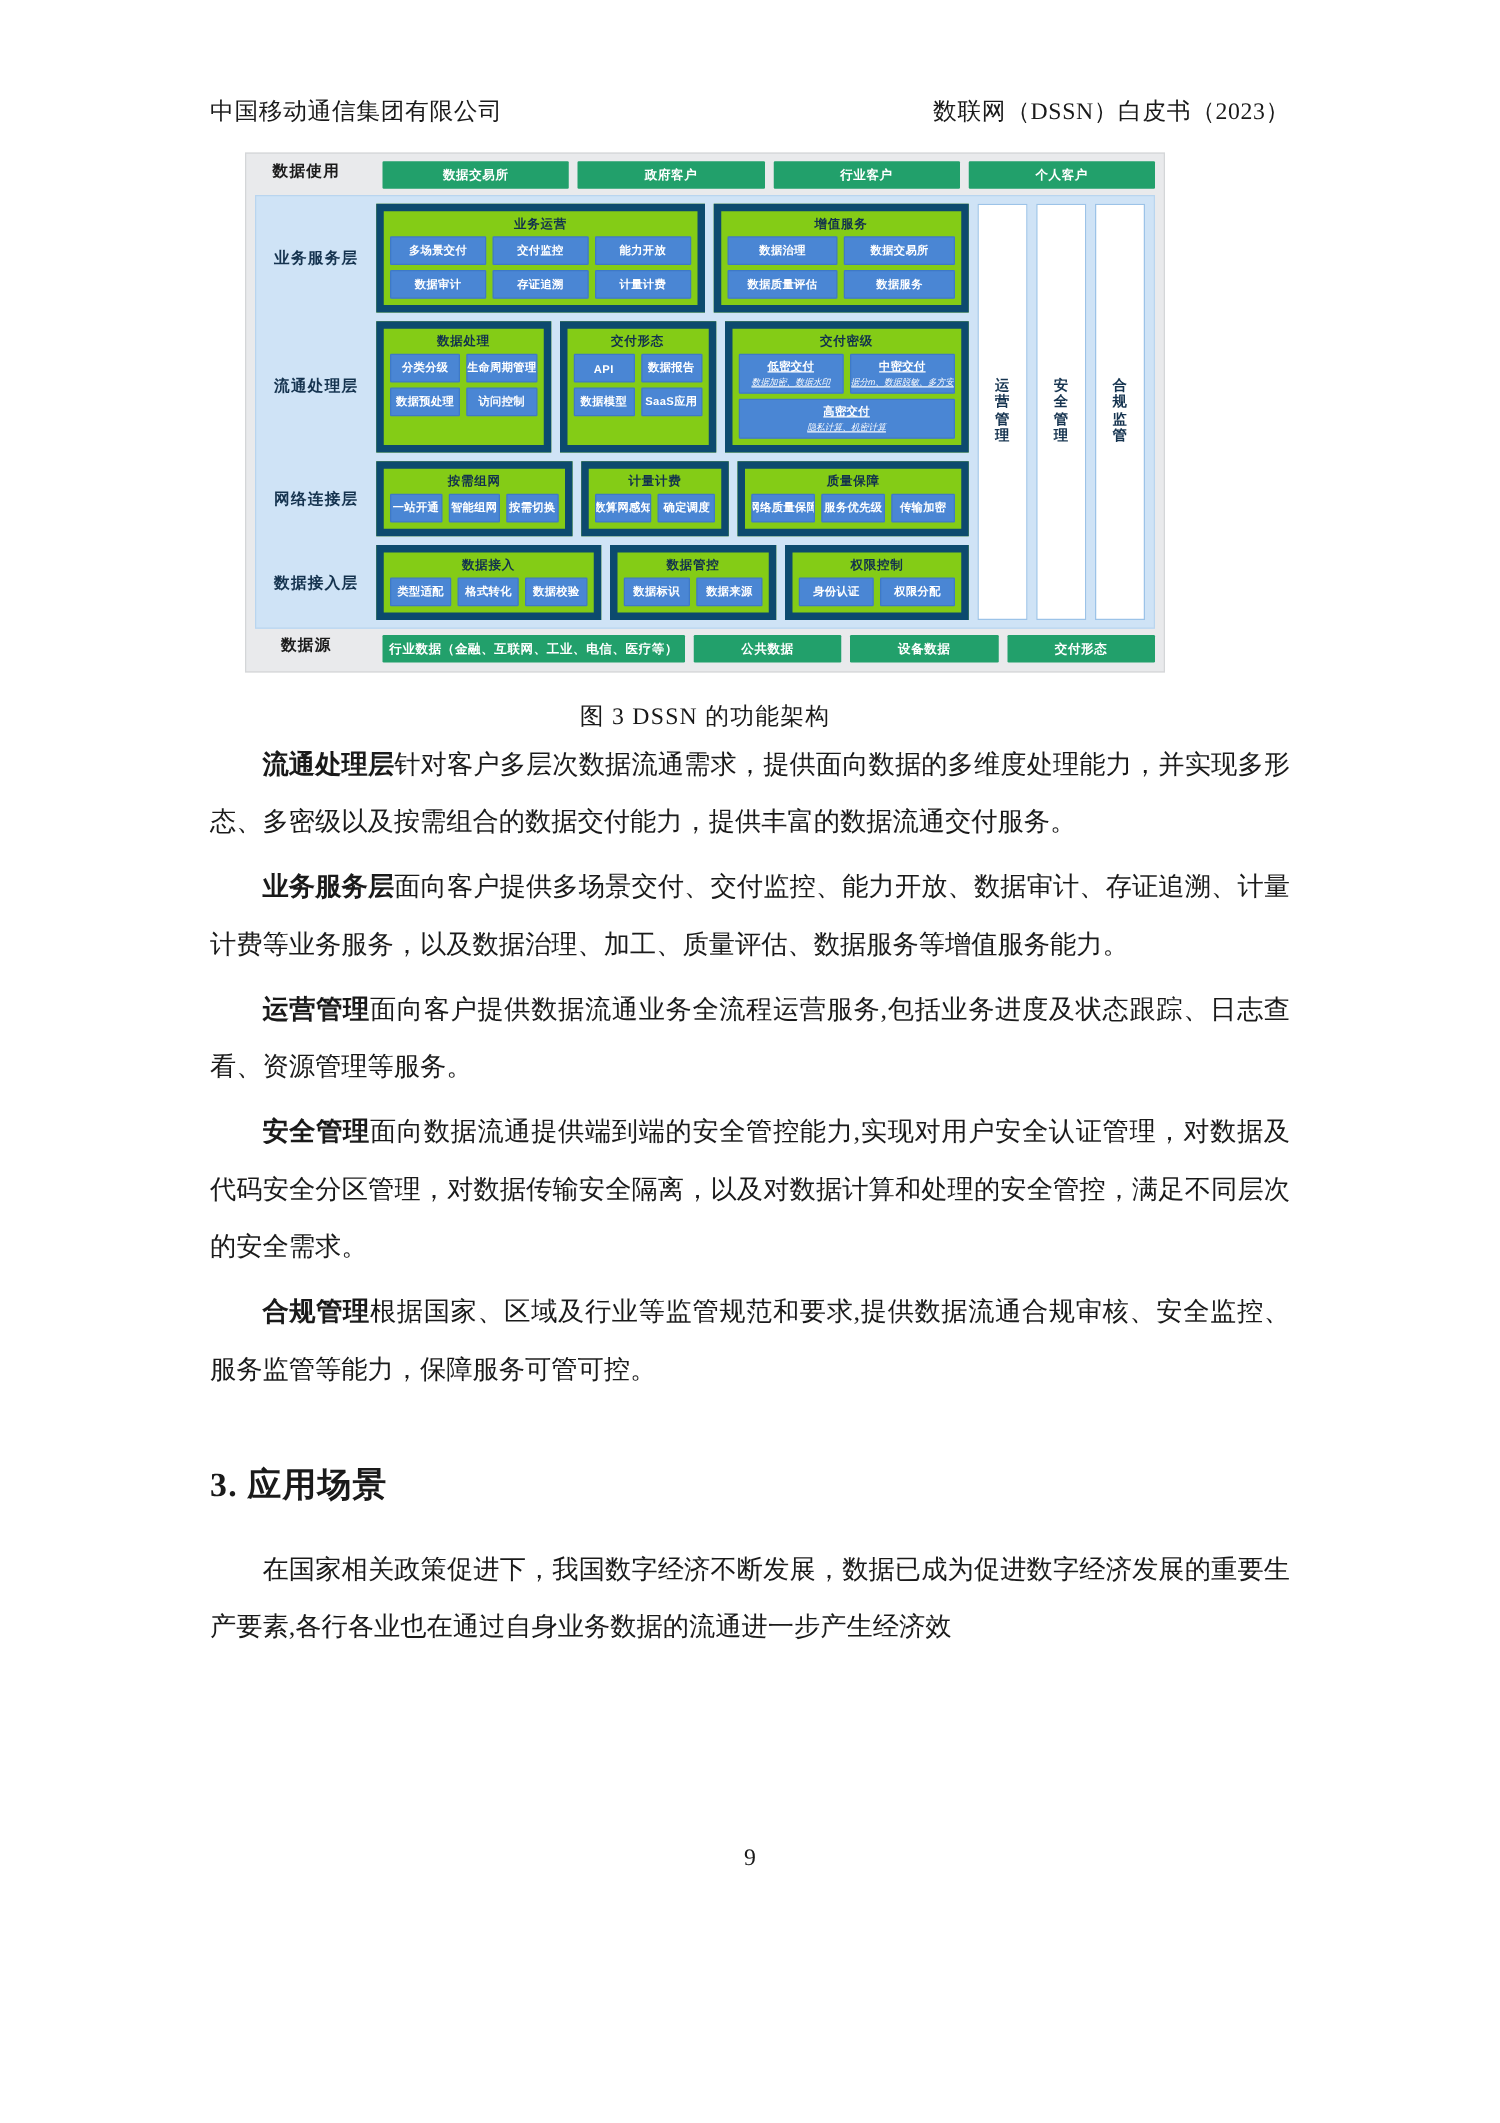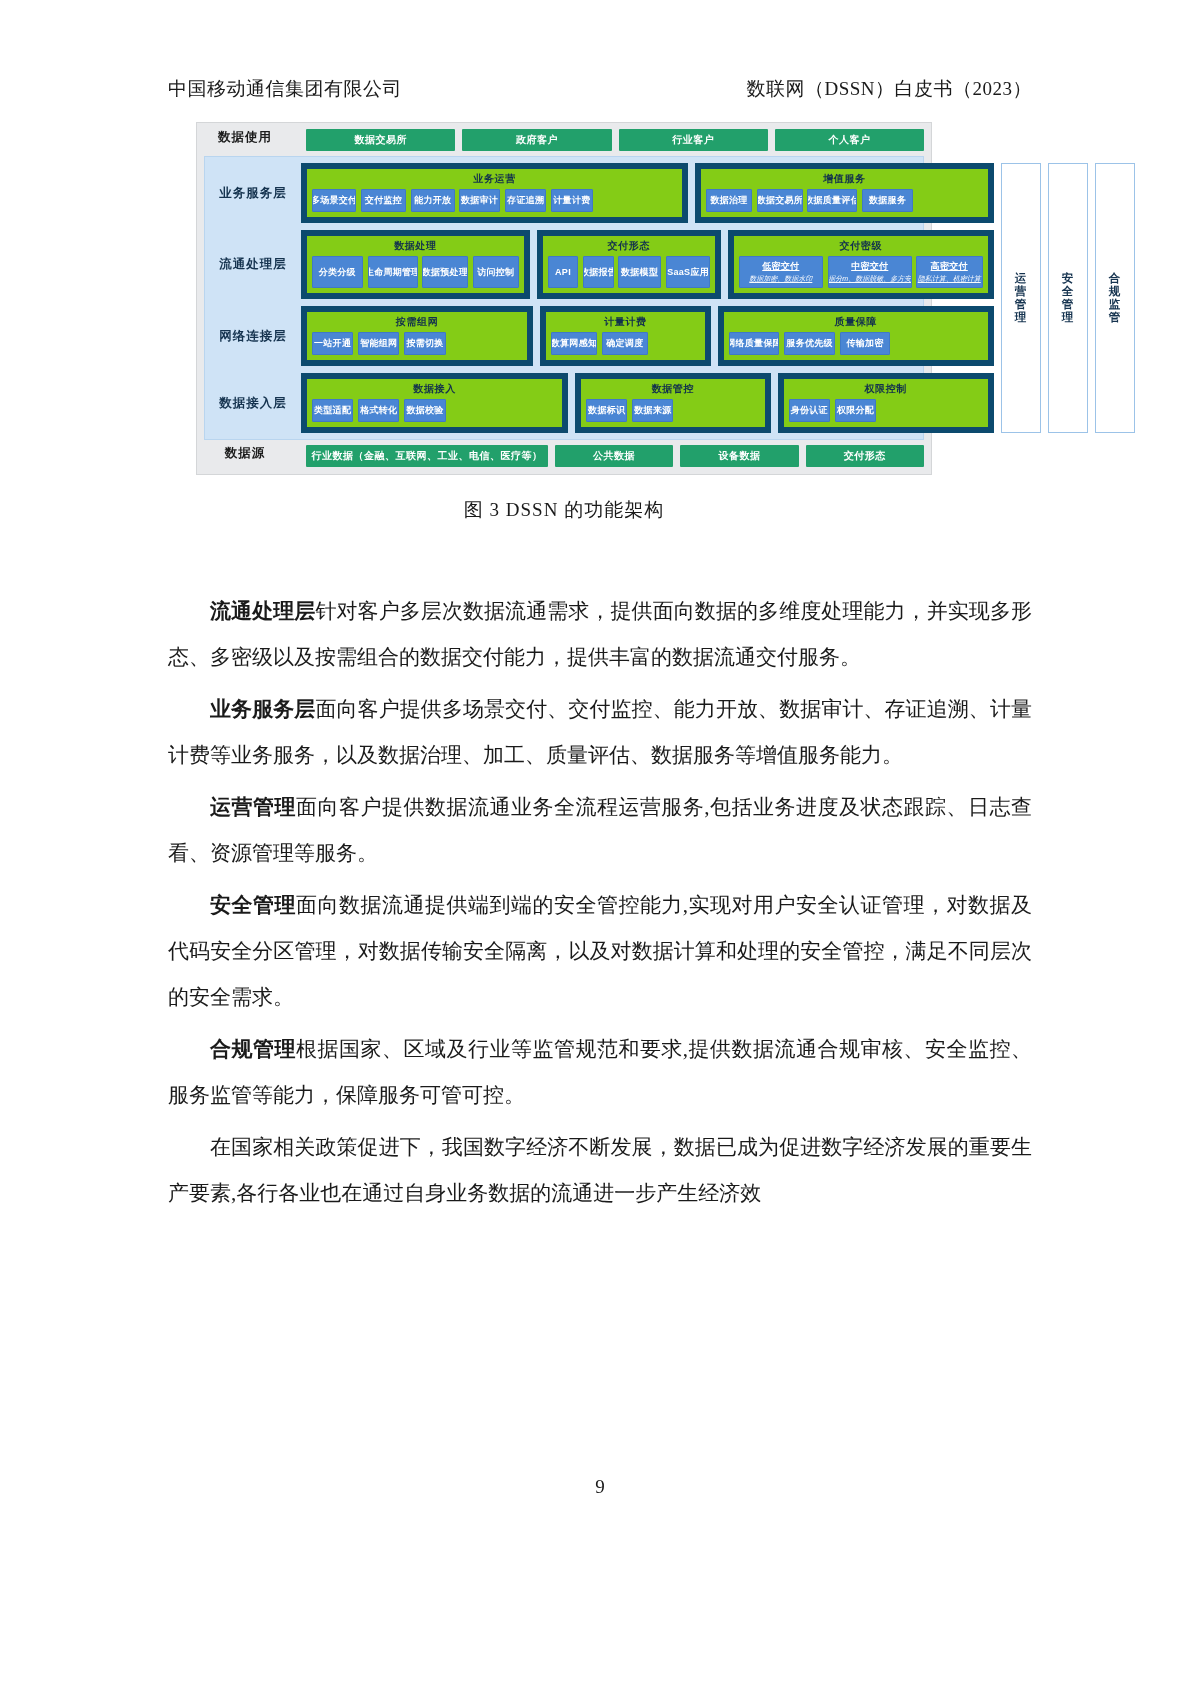--- a/index.html
+++ b/index.html
@@ -63,21 +63,21 @@
   .groups { flex:1; display:flex; gap:7px; }
   .group {
     background:#84cc16; border:6px solid #0c4a6e;
     padding:3px 5px 5px 5px; box-sizing:border-box;
     display:flex; flex-direction:column;
   }
   .group-title {
     text-align:center; font-size:10px; font-weight:bold;
     color:#12314d; margin-bottom:3px; letter-spacing:0.6px; white-space:nowrap;
   }
-  .cells { display:flex; gap:4px; flex:1; }
+  .cells { display:flex; flex-direction:column; gap:4px; flex:1; }
   .cell-row { display:flex; gap:5px; }
   .cell {
     flex:1; background:#4a86d4; border:1px solid #3f79c6;
     color:#ffffff; font-size:9px; font-weight:bold;
     text-align:center; padding:4px 1px; border-radius:1px;
     white-space:nowrap; overflow:hidden; letter-spacing:0.3px;
     display:flex; align-items:center; justify-content:center;
   }
   .cell.tall { flex-direction:column; gap:1px; padding:3px 1px;text-decoration:underline; }
   .cell .sub {
@@ -333,19 +333,20 @@
     <div class="fig-caption">图 3 DSSN 的功能架构</div>
   </div>
 
   <div class="content">
     <p class="para"><b>流通处理层</b><span>针对客户多层次数据流通需求，提供面向数据的多维度处理能力，并实现多形态、多密级以及按需组合的数据交付能力，提供丰富的数据流通交付服务。</span></p>
     <p class="para"><b>业务服务层</b><span>面向客户提供多场景交付、交付监控、能力开放、数据审计、存证追溯、计量计费等业务服务，以及数据治理、加工、质量评估、数据服务等增值服务能力。</span></p>
     <p class="para"><b>运营管理</b><span>面向客户提供数据流通业务全流程运营服务,包括业务进度及状态跟踪、日志查看、资源管理等服务。</span></p>
     <p class="para"><b>安全管理</b><span>面向数据流通提供端到端的安全管控能力,实现对用户安全认证管理，对数据及代码安全分区管理，对数据传输安全隔离，以及对数据计算和处理的安全管控，满足不同层次的安全需求。</span></p>
     <p class="para"><b>合规管理</b><span>根据国家、区域及行业等监管规范和要求,提供数据流通合规审核、安全监控、服务监管等能力，保障服务可管可控。</span></p>
 
+    <h2 class="section">3. 应用场景</h2>
 
     <p class="para">在国家相关政策促进下，我国数字经济不断发展，数据已成为促进数字经济发展的重要生产要素,各行各业也在通过自身业务数据的流通进一步产生经济效</p>
   </div>
 
   <div class="pagenum">9</div>
 
 </div>
 
 </body></html>

